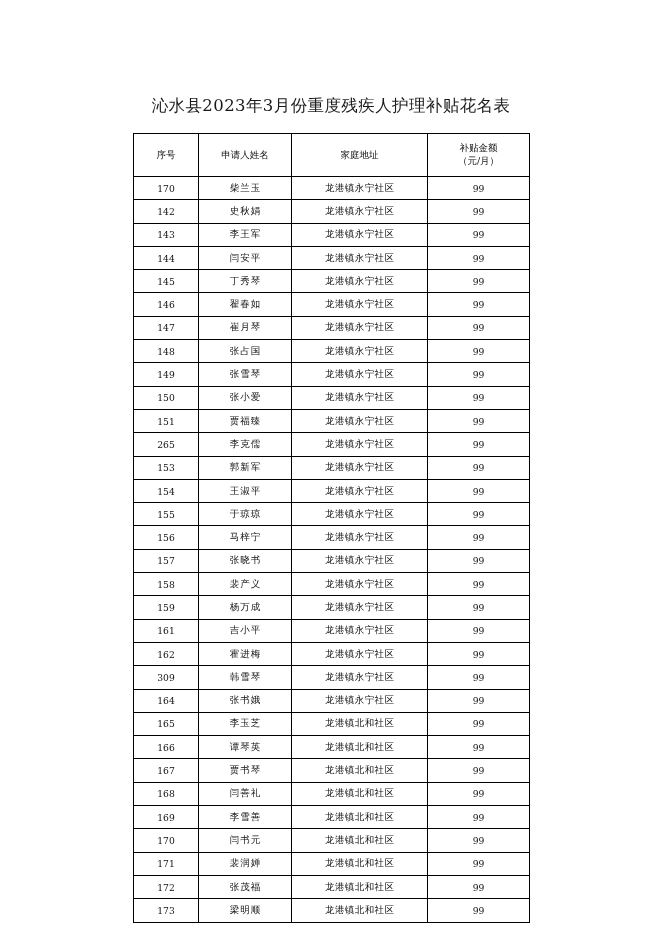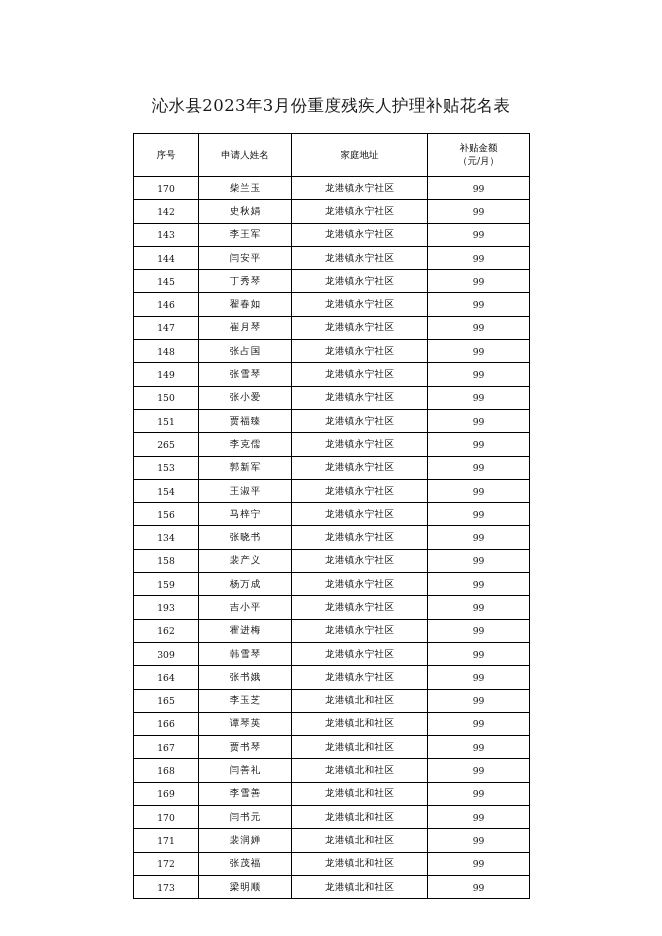--- a/index.html
+++ b/index.html
@@ -202,45 +202,51 @@
             <td class="addr">龙港镇永宁社区</td>
             <td class="amount">99</td>
           </tr>
           <tr>
             <td class="seq">154</td>
             <td class="name">王淑平</td>
             <td class="addr">龙港镇永宁社区</td>
             <td class="amount">99</td>
           </tr>
           <tr>
+            <td class="seq">155</td>
+            <td class="name">于琼琼</td>
+            <td class="addr">龙港镇永宁社区</td>
+            <td class="amount">99</td>
+          </tr>
+          <tr>
             <td class="seq">156</td>
             <td class="name">马梓宁</td>
             <td class="addr">龙港镇永宁社区</td>
             <td class="amount">99</td>
           </tr>
           <tr>
-            <td class="seq">134</td>
+            <td class="seq">157</td>
             <td class="name">张晓书</td>
             <td class="addr">龙港镇永宁社区</td>
             <td class="amount">99</td>
           </tr>
           <tr>
             <td class="seq">158</td>
             <td class="name">裴产义</td>
             <td class="addr">龙港镇永宁社区</td>
             <td class="amount">99</td>
           </tr>
           <tr>
             <td class="seq">159</td>
             <td class="name">杨万成</td>
             <td class="addr">龙港镇永宁社区</td>
             <td class="amount">99</td>
           </tr>
           <tr>
-            <td class="seq">193</td>
+            <td class="seq">161</td>
             <td class="name">吉小平</td>
             <td class="addr">龙港镇永宁社区</td>
             <td class="amount">99</td>
           </tr>
           <tr>
             <td class="seq">162</td>
             <td class="name">霍进梅</td>
             <td class="addr">龙港镇永宁社区</td>
             <td class="amount">99</td>
           </tr>

